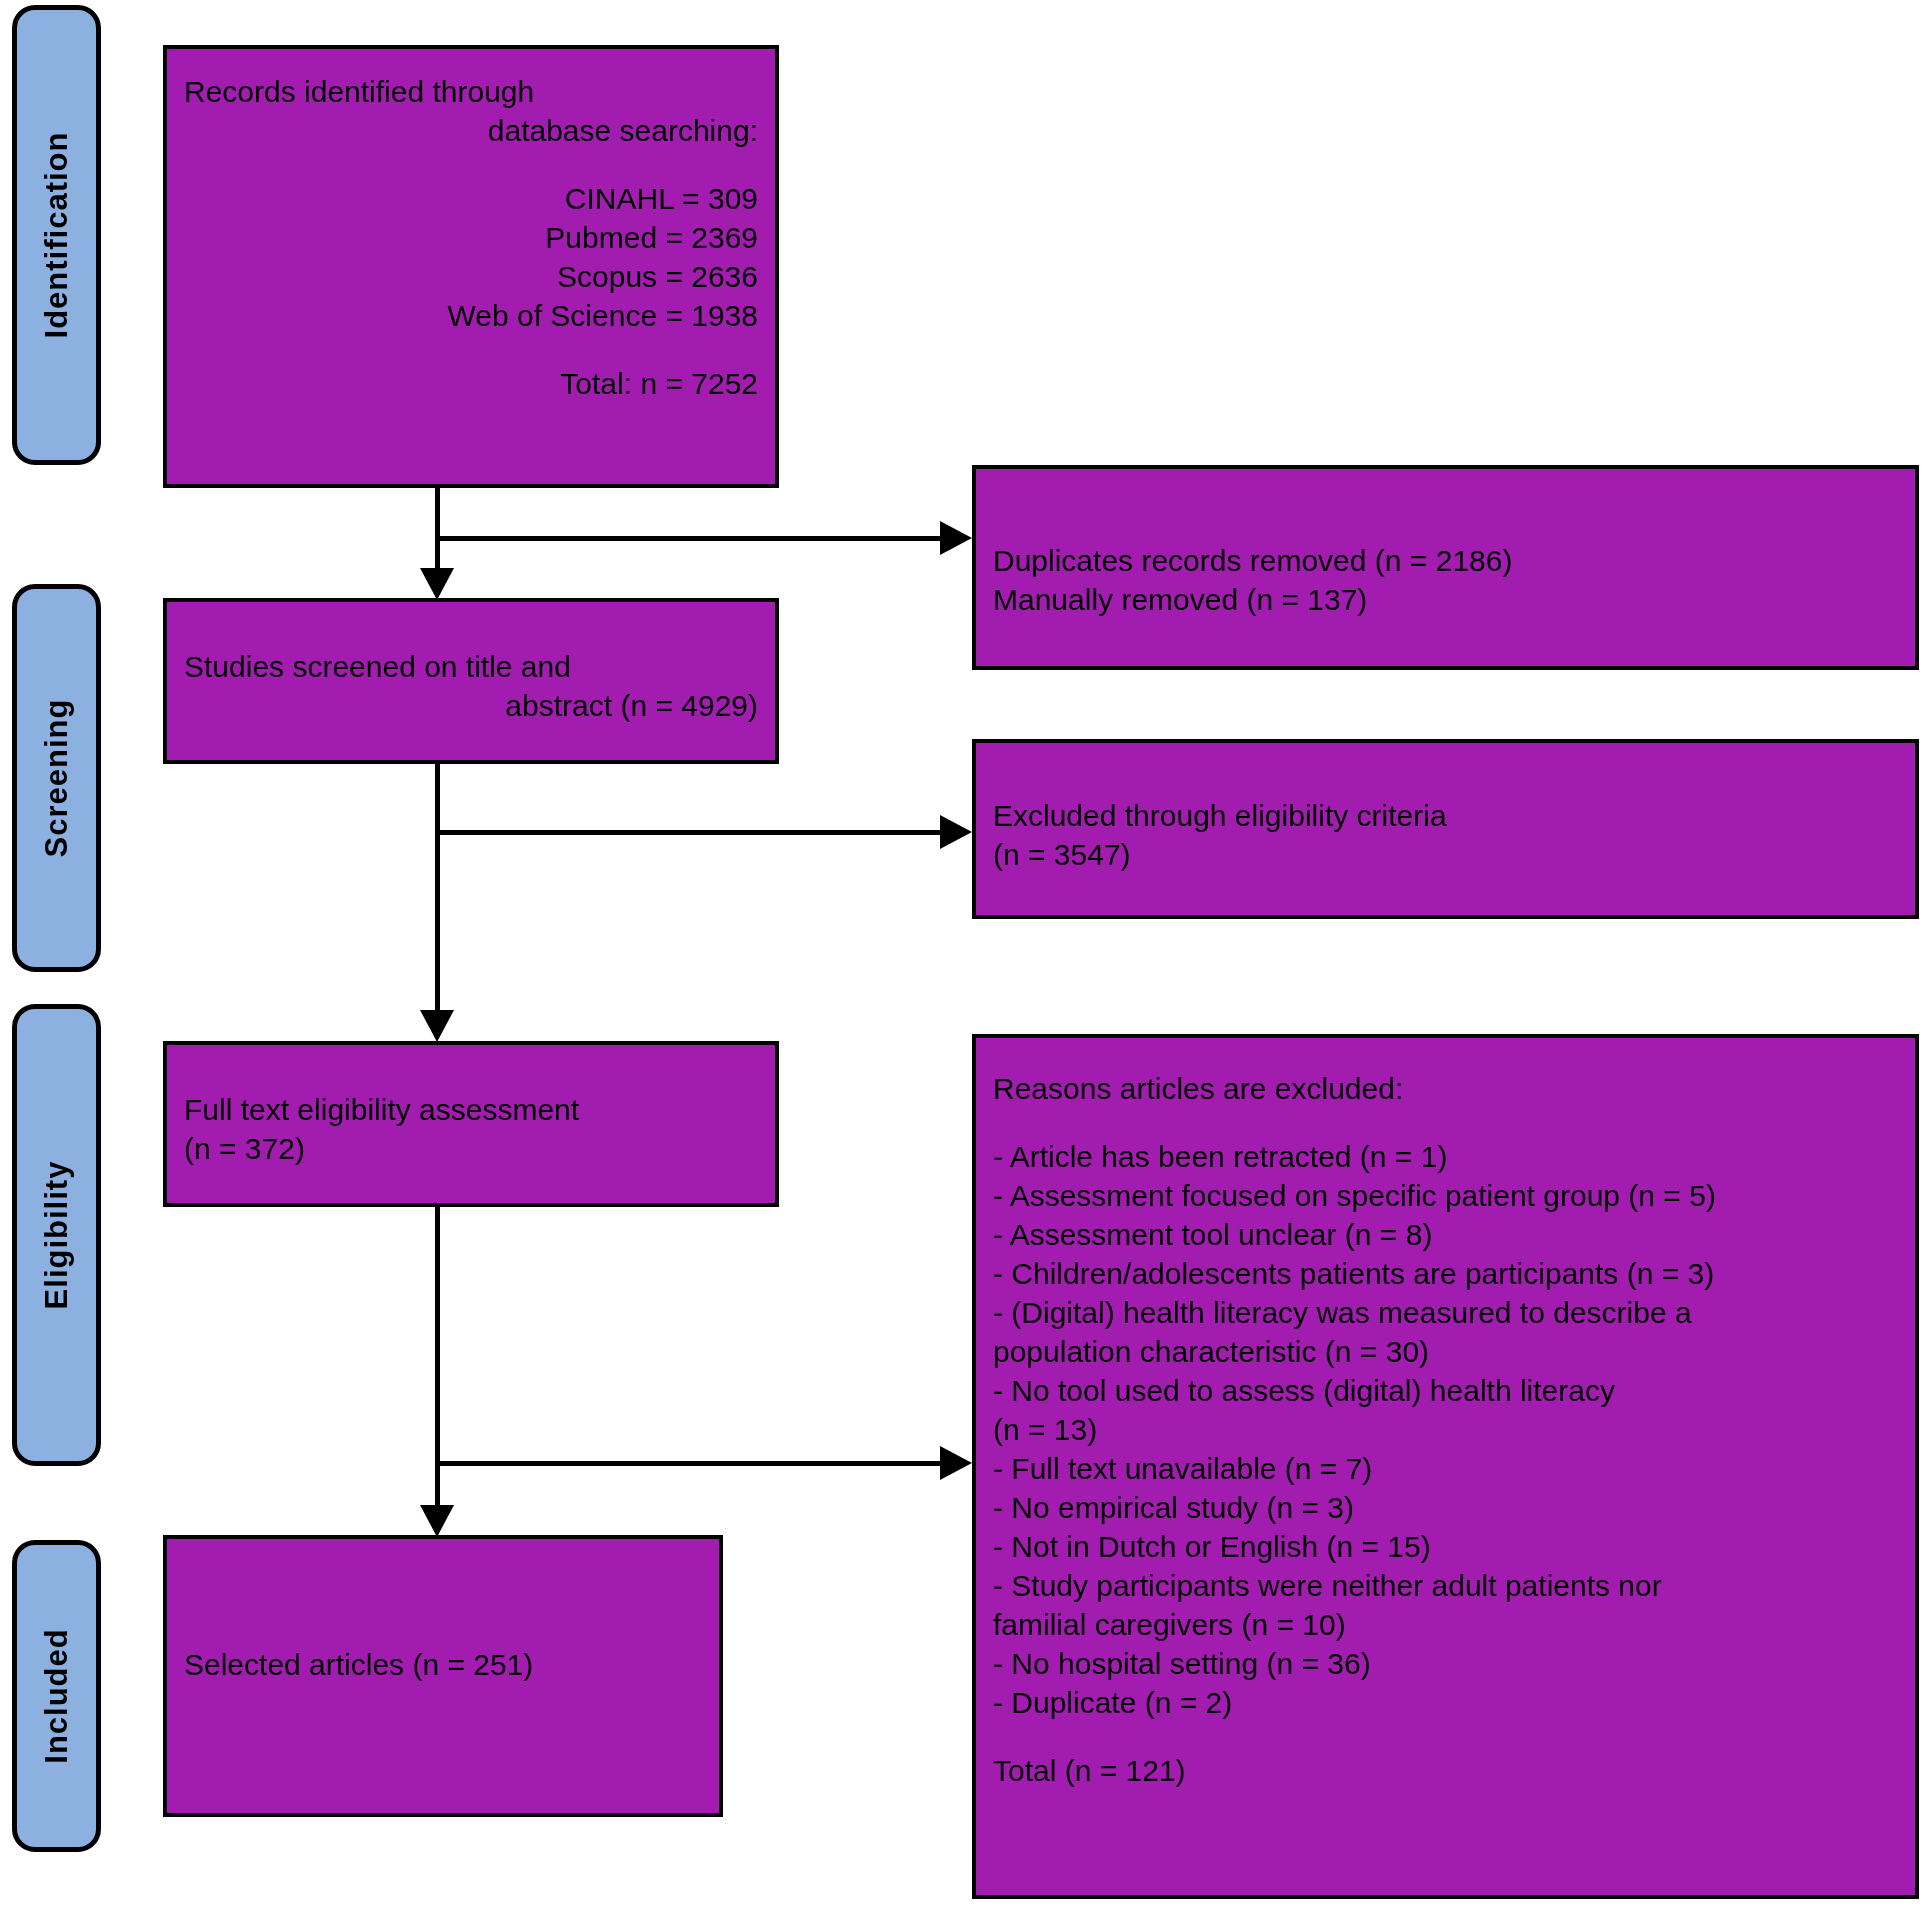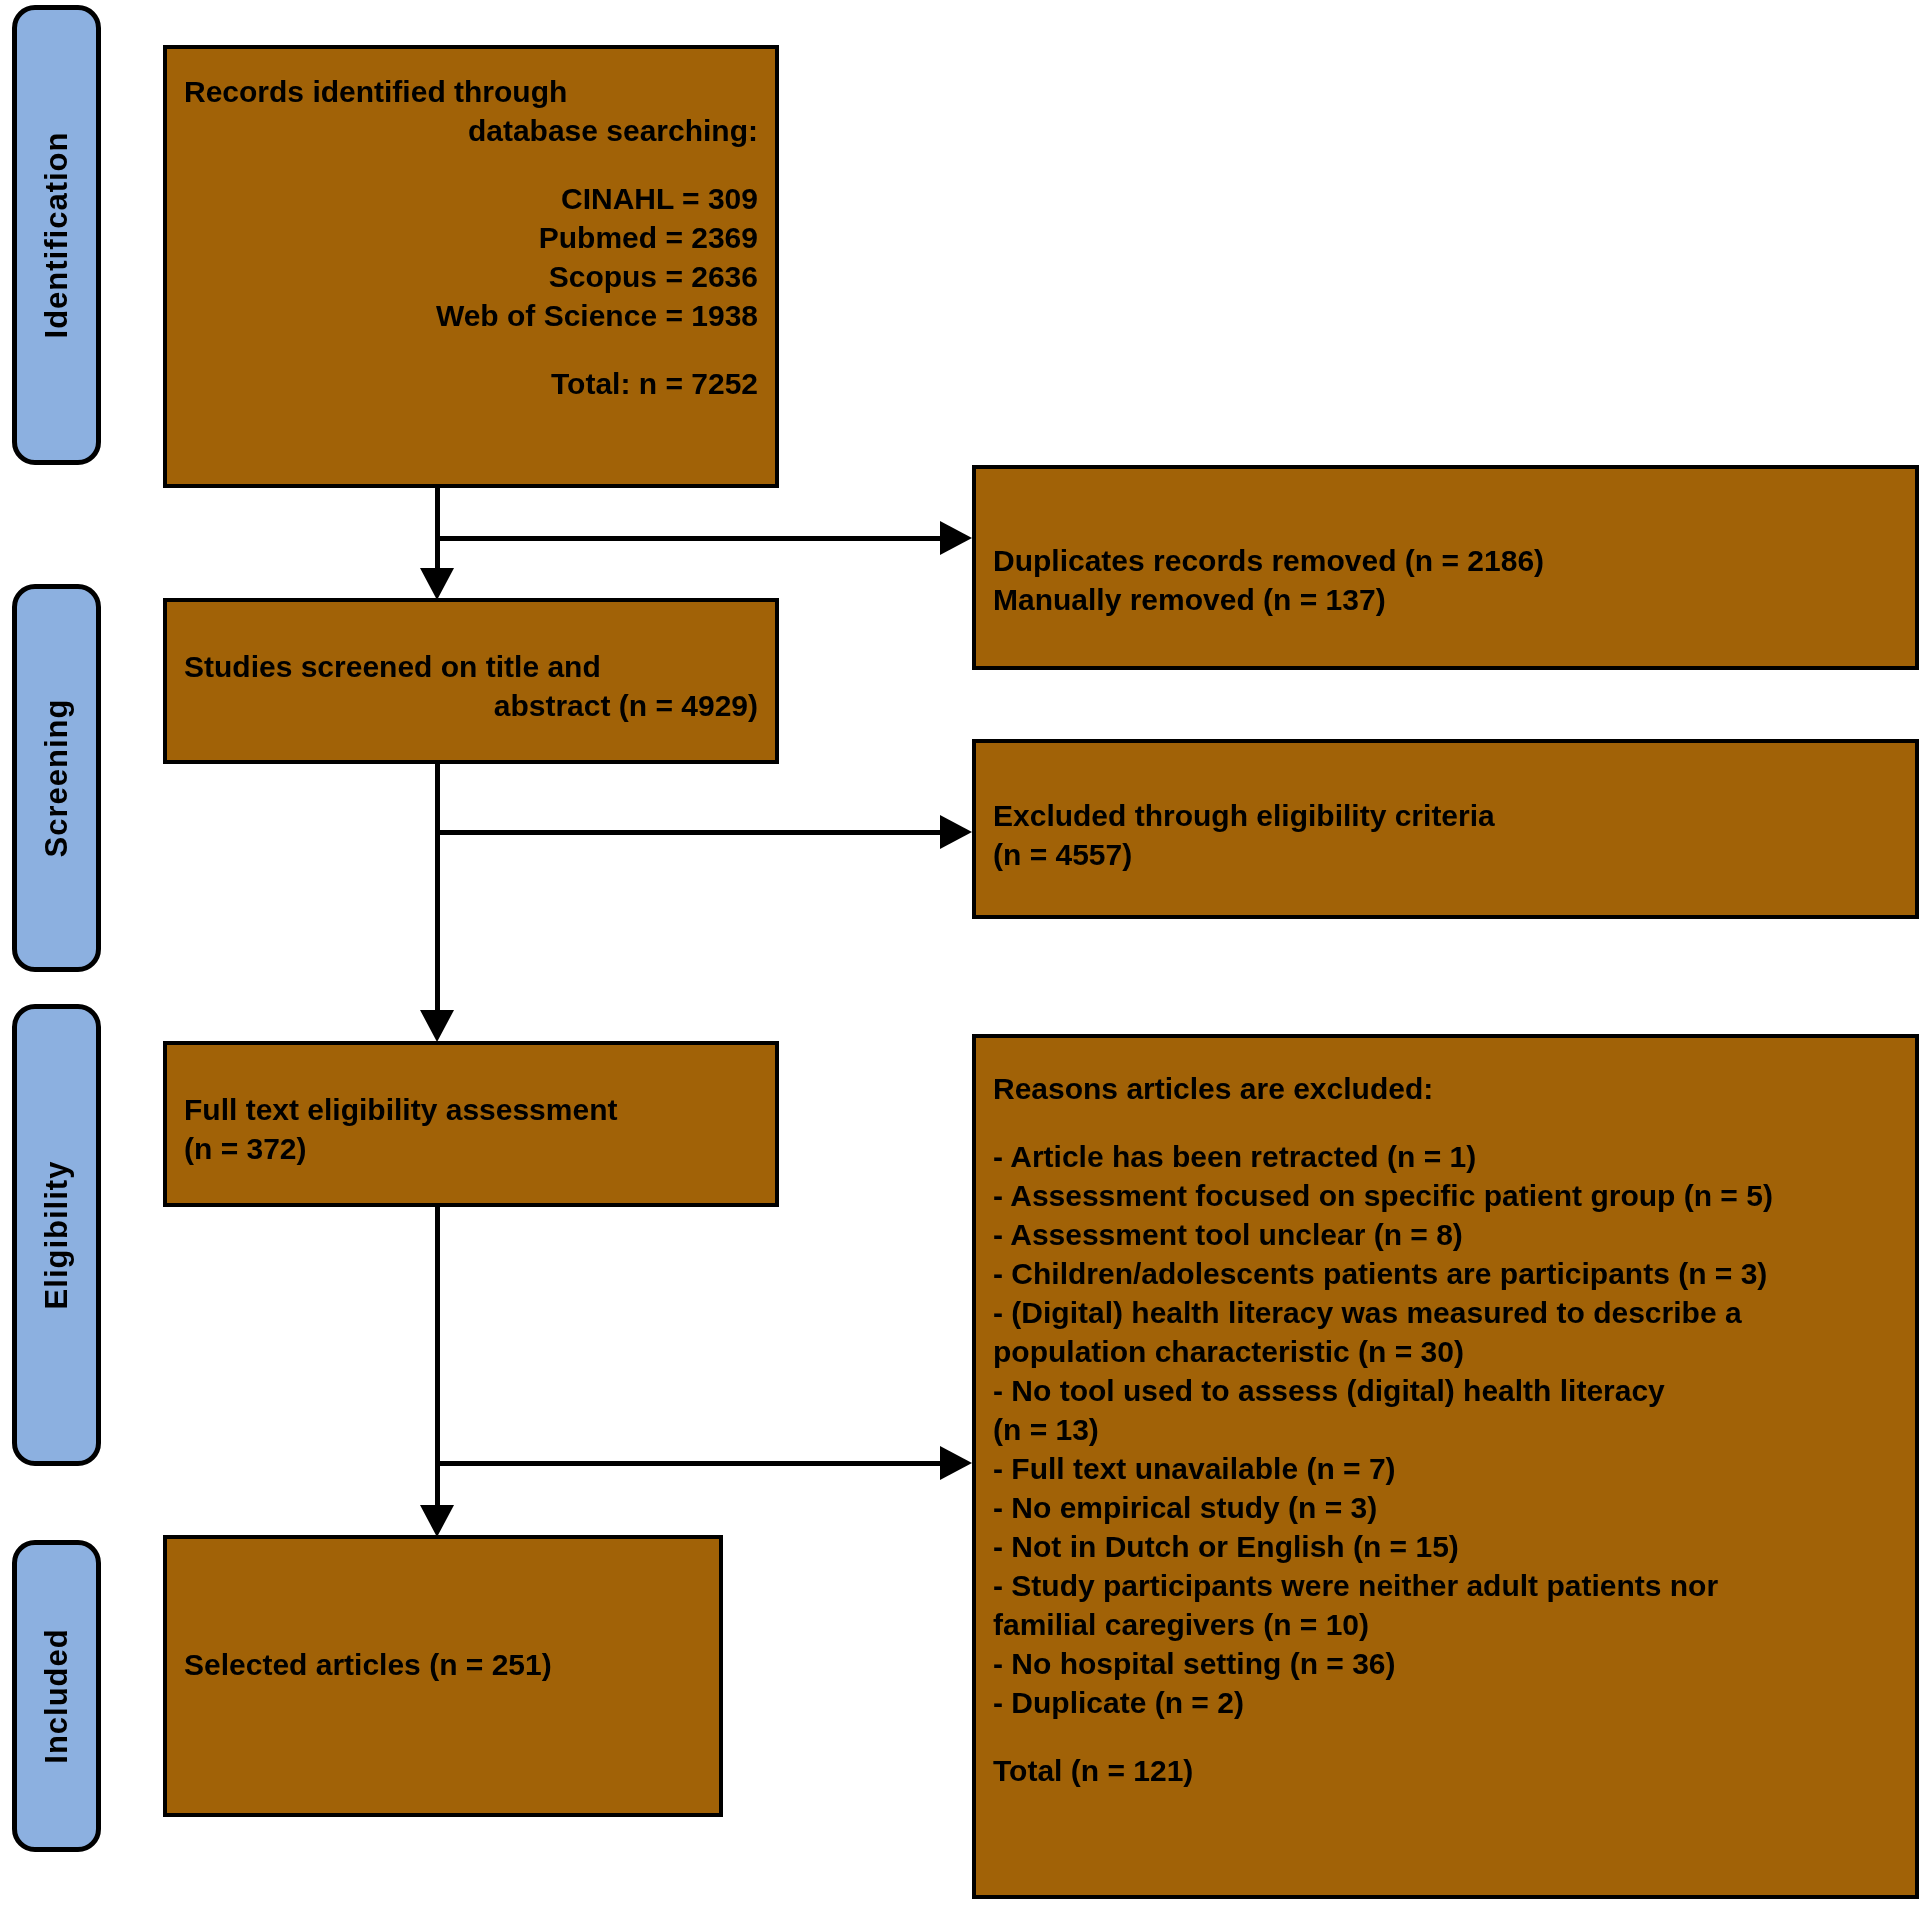--- a/index.html
+++ b/index.html
@@ -11,22 +11,22 @@
   .pill{position:absolute;left:12.4px;width:89px;
         background:#8cb0e0;border:5.4px solid #000;border-radius:23px;
         box-sizing:border-box;}
   .pill .pill-text{
         position:absolute;left:50%;top:50%;
         transform:translate(-50%,-50%) rotate(-90deg);
         white-space:nowrap;font-weight:bold;font-size:31px;
         letter-spacing:1px;color:#000;}
 
   
-  .box{position:absolute;background:#a16207;border:4.5px solid #000;
-       box-sizing:border-box;font-weight:bold;}
+  .box{position:absolute;background:#a21caf;border:4.5px solid #000;
+       box-sizing:border-box;}
   .box .bx-body{position:absolute;left:0;right:0;
        padding:0 17px;box-sizing:border-box;font-size:30px;line-height:1.30;}
   .just .bx-body{text-align:justify;}
   .just .bx-body p{margin:0;}
   .just .bx-body p.lastline{text-align:right;}
 
   .txt{margin:0;}
   .indent{padding-left:31px;}
   .gap{height:29px;}
 
@@ -85,21 +85,21 @@
   <div class="box just" style="left:163px;top:598px;width:616px;height:166px;">
     <div class="bx-body" style="top:45px;">
       <p>Studies screened on title and</p>
       <p class="lastline">abstract (n = 4929)</p>
     </div>
   </div>
 
   <div class="box" style="left:972px;top:739px;width:947px;height:180px;">
     <div class="bx-body" style="top:53px;">
       <p class="txt">Excluded through eligibility criteria</p>
-      <p class="txt">(n = 4557)</p>
+      <p class="txt">(n = 3547)</p>
     </div>
   </div>
 
   <div class="box" style="left:163px;top:1041px;width:616px;height:166px;">
     <div class="bx-body" style="top:45px;">
       <p class="txt">Full text eligibility assessment</p>
       <p class="txt">(n = 372)</p>
     </div>
   </div>
 

